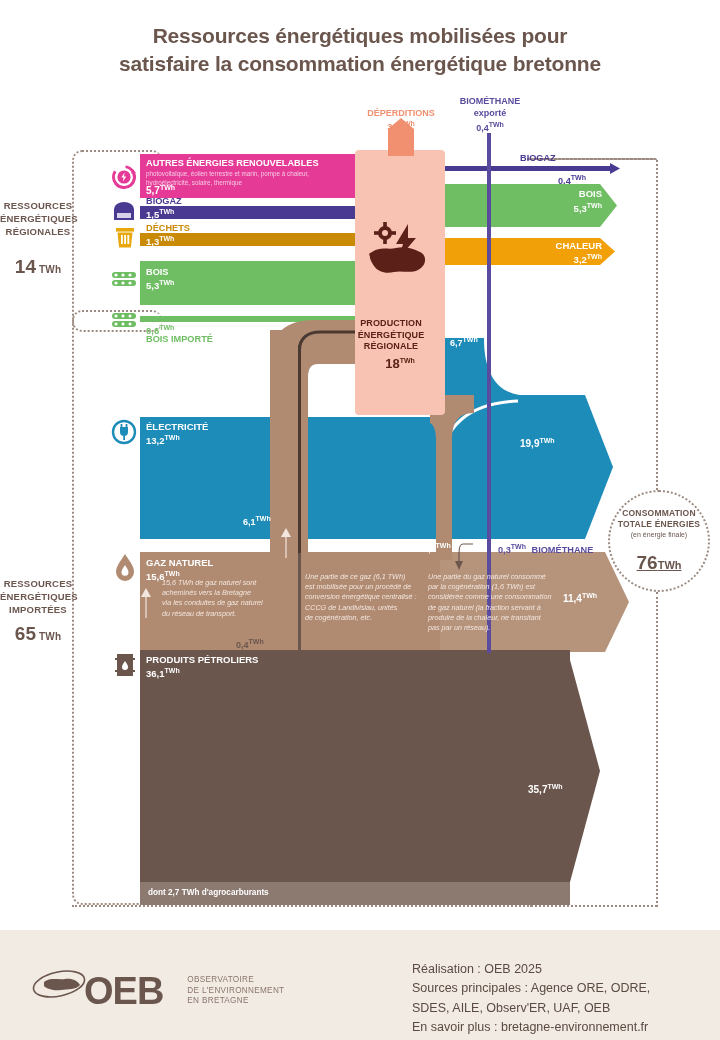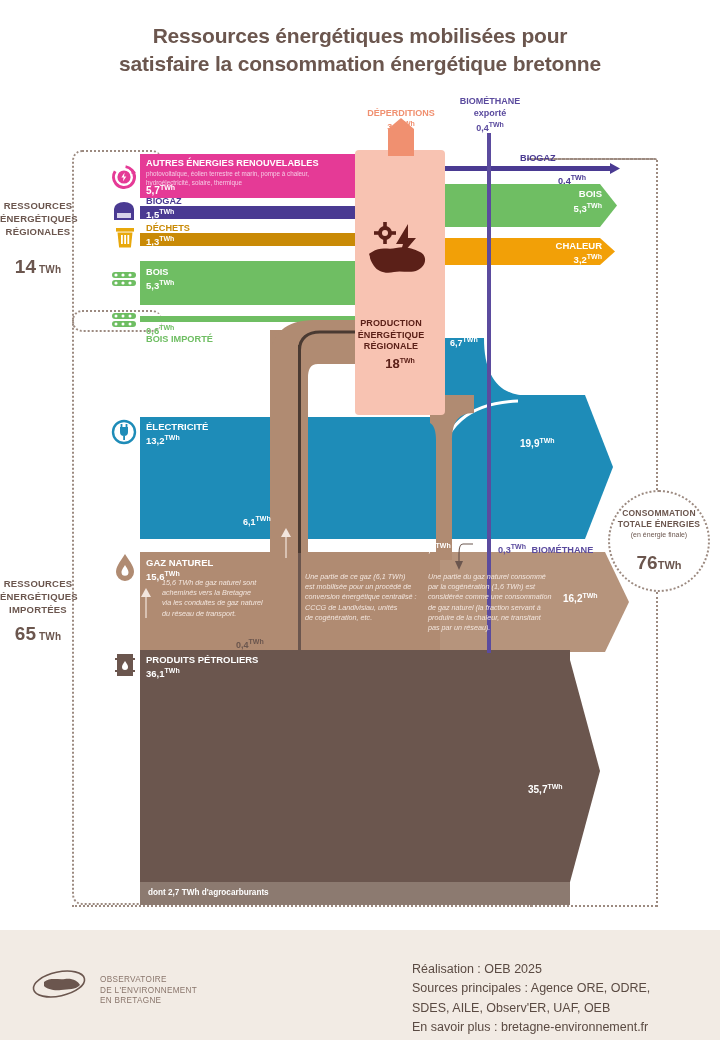--- a/index.html
+++ b/index.html
@@ -57,40 +57,40 @@
   .circle-total {
     position: absolute; left: 608px; top: 490px;
     width: 102px; height: 102px; border-radius: 50%;
     border: 2px dotted #9C8A80;
     display: flex; flex-direction: column;
     align-items: center; justify-content: center;
     text-align: center; color: #6B564E;
   }
   .circle-total .t1 { font-size: 8.5px; font-weight: bold; line-height: 1.25; letter-spacing: .2px;}
   .circle-total .t2 { font-size: 7px; font-weight: normal; margin-top: 1px;}
-  .circle-total .t3 { font-size: 19px; font-weight: bold; margin-top: 14px;}
+  .circle-total .t3 { font-size: 19px; font-weight: bold; margin-top: 14px; text-decoration: underline;}
 
   
   .note {
     position: absolute; font-style: italic; font-size: 7.2px;
     line-height: 1.42; color: #F3E6DE;
   }
 
   
   .footer {
     position: absolute; left: 0; top: 930px; width: 720px; height: 110px;
     background: #F2EBE4;
   }
   .footer-text {
     position: absolute; left: 412px; top: 960px;
     font-size: 12.5px; line-height: 1.55; color: #5A4A42;
   }
   .logo-wrap { position: absolute; left: 30px; top: 962px; display: flex; align-items: center; }
   .logo-oeb { font-size: 38px; font-weight: bold; color: #6B564E; letter-spacing: -1px; line-height: 1; }
-  .logo-sub { font-size: 8.2px; color: #8A766C; line-height: 1.32; margin-left: 16px; letter-spacing: .3px; }
+  .logo-sub { font-size: 8.2px; color: #8A766C; line-height: 1.32; margin-left: 24px; letter-spacing: .3px; }
 
   .side-title {
     position: absolute; text-align: center; color: #6B564E;
     font-weight: bold; font-size: 9.5px; line-height: 1.35; letter-spacing: .2px;
   }
   .side-num { font-size: 19px; }
 </style>
 </head>
 <body>
 
@@ -293,21 +293,21 @@
   <svg class="abs" style="left:138px; top:588px;" width="16" height="30" viewBox="0 0 16 30">
     <path d="M8 30 V6" stroke="#F3E6DE" stroke-width="1.2" fill="none"></path>
     <polygon points="8,0 13,9 3,9" fill="#F3E6DE"></polygon>
   </svg>
 
   <div class="flow" style="left:440px; top:552px; width:165px; height:100px; background:#B6947C;"></div>
   <svg class="abs" style="left:605px; top:552px;" width="24" height="100" viewBox="0 0 24 100">
     <polygon points="0,0 24,50 0,100" fill="#B6947C"></polygon>
   </svg>
   <div class="lbl" style="left:563px; top:592px; color:#FFFFFF; font-size:10px;">
-    <span>16,2</span><span class="twh">TWh</span>
+    <span>11,4</span><span class="twh">TWh</span>
   </div>
 
   <svg class="abs" style="left:430px; top:395px;" width="60" height="165" viewBox="0 0 60 165">
     <path d="M0 0 H44 V18 C26 18 22 30 22 46 V165 H6 V46 C6 36 4 30 0 28 Z" fill="#B08B72"></path>
   </svg>
   <div class="lbl" style="left:423px; top:542px; color:#FFFFFF; font-size:9px;">
     <span>1,6</span><span class="twh">TWh</span>
   </div>
   <svg class="abs" style="left:455px; top:540px;" width="22" height="30" viewBox="0 0 22 30">
     <path d="M18 4 H8 C4 4 4 10 4 14 V24" stroke="#6B564E" stroke-width="1.2" fill="none"></path>
@@ -448,20 +448,21 @@
       <span>76</span><span style="font-size:11px;">TWh</span>
     </div>
   </div>
 
   <div class="footer"></div>
   <div class="logo-wrap">
     <svg width="58" height="58" viewBox="0 0 58 58" style="margin-right:-4px;">
       <ellipse cx="29" cy="22" rx="26" ry="12" fill="none" stroke="#6B564E" stroke-width="1.6" transform="rotate(-12 29 22)"></ellipse>
       <path d="M14 20 C20 15 28 18 35 17 C42 16 48 19 50 23 C46 28 38 27 31 28 C24 29 17 27 14 24 Z" fill="#6B564E"></path>
     </svg>
+    <div class="logo-oeb">OEB</div>
     <div class="logo-sub">
       <div>OBSERVATOIRE</div>
       <div>DE L'ENVIRONNEMENT</div>
       <div>EN BRETAGNE</div>
     </div>
   </div>
   <div class="footer-text">
     <div>Réalisation : OEB 2025</div>
     <div>Sources principales : Agence ORE, ODRE,</div>
     <div>SDES, AILE, Observ'ER, UAF, OEB</div>

